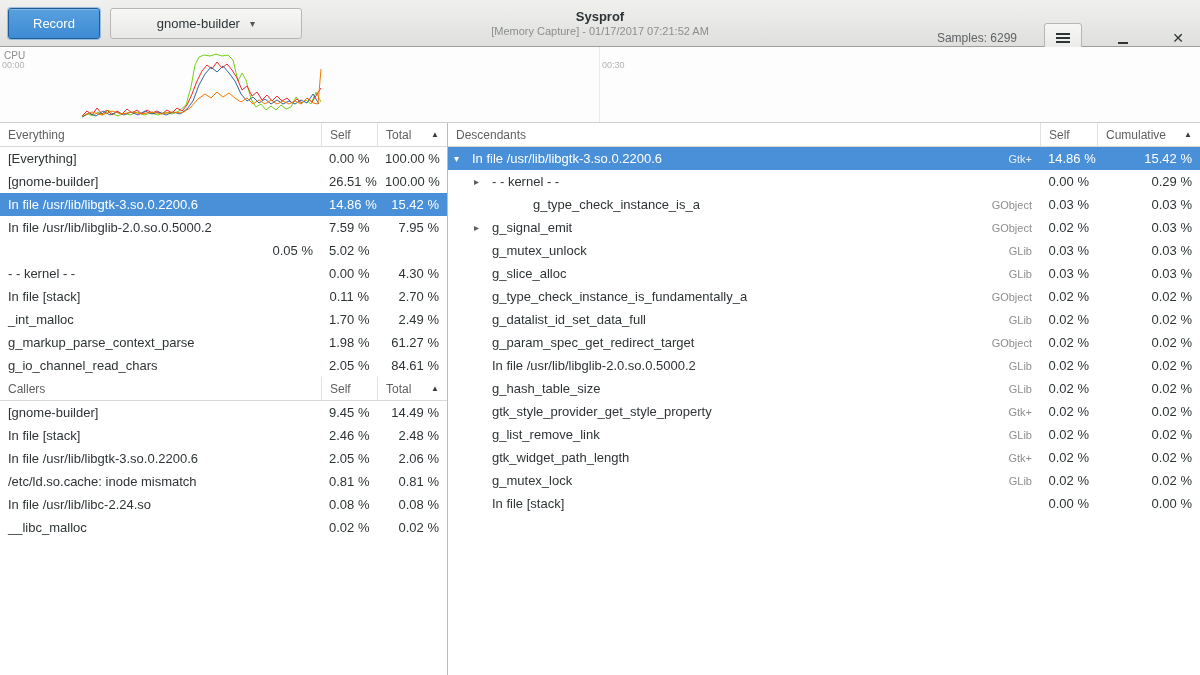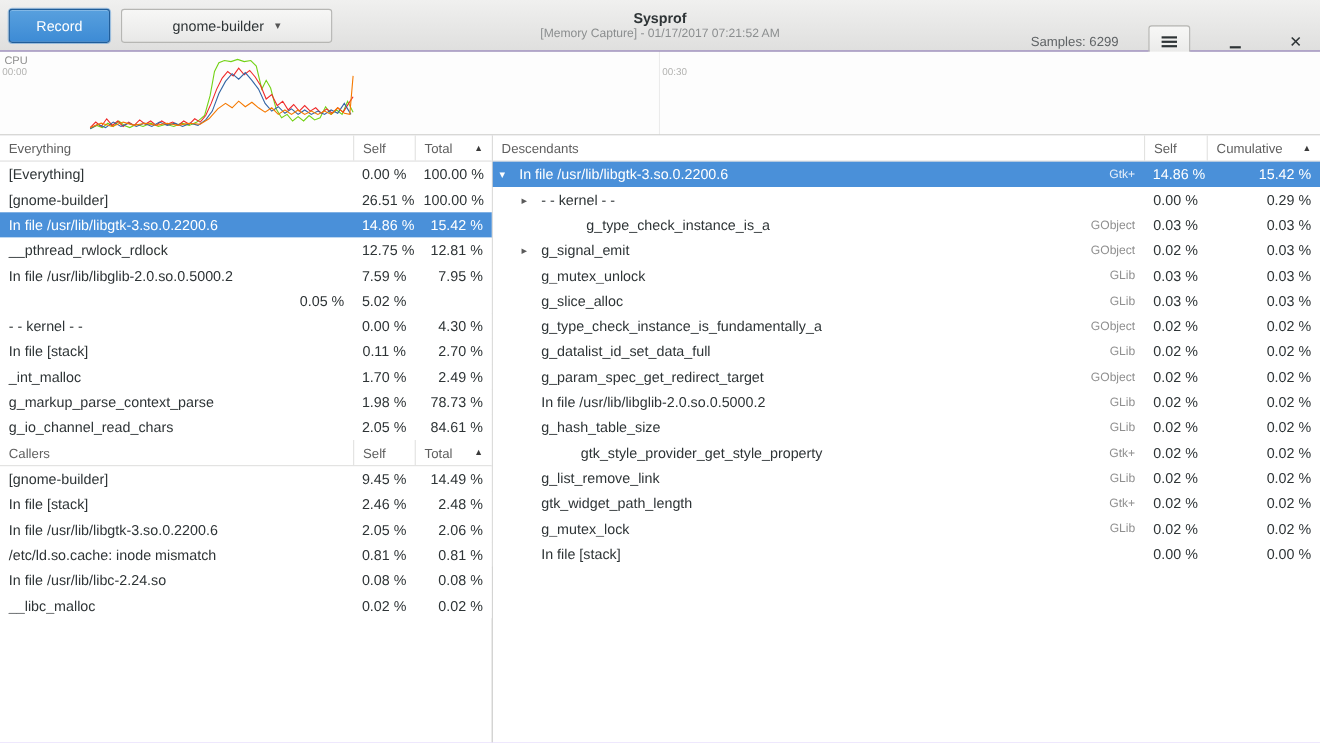--- a/index.html
+++ b/index.html
@@ -131,25 +131,20 @@
             <div class="cell name">[gnome-builder]</div>
             <div class="cell num">26.51 %</div>
             <div class="cell num">100.00 %</div>
           </div>
           <div class="row selected">
             <div class="cell name">In file /usr/lib/libgtk-3.so.0.2200.6</div>
             <div class="cell num">14.86 %</div>
             <div class="cell num">15.42 %</div>
           </div>
           <div class="row">
-            <div class="cell name">__pthread_rwlock_rdlock</div>
-            <div class="cell num">12.75 %</div>
-            <div class="cell num">12.81 %</div>
-          </div>
-          <div class="row">
             <div class="cell name">In file /usr/lib/libglib-2.0.so.0.5000.2</div>
             <div class="cell num">7.59 %</div>
             <div class="cell num">7.95 %</div>
           </div>
           <div class="row">
             <div class="cell num">0.05 %</div>
             <div class="cell num">5.02 %</div>
           </div>
           <div class="row">
             <div class="cell name">- - kernel - -</div>
@@ -162,21 +157,21 @@
             <div class="cell num">2.70 %</div>
           </div>
           <div class="row">
             <div class="cell name">_int_malloc</div>
             <div class="cell num">1.70 %</div>
             <div class="cell num">2.49 %</div>
           </div>
           <div class="row">
             <div class="cell name">g_markup_parse_context_parse</div>
             <div class="cell num">1.98 %</div>
-            <div class="cell num">78.73 %</div>
+            <div class="cell num">61.27 %</div>
           </div>
           <div class="row">
             <div class="cell name">g_io_channel_read_chars</div>
             <div class="cell num">2.05 %</div>
             <div class="cell num">84.61 %</div>
           </div>
         </div>
 
       <div class="thead">
         <div class="th">
@@ -330,21 +325,21 @@
           <div class="row">
             <div class="cell name" style="padding-left: 26px;">
               <span class="expander"></span>
               <span>g_hash_table_size</span>
               <span class="badge">GLib</span>
             </div>
             <div class="cell num">0.02 %</div>
             <div class="cell num">0.02 %</div>
           </div>
           <div class="row">
-            <div class="cell name" style="padding-left: 26px; gap: 36px;">
+            <div class="cell name" style="padding-left: 26px;">
               <span class="expander"></span>
               <span>gtk_style_provider_get_style_property</span>
               <span class="badge">Gtk+</span>
             </div>
             <div class="cell num">0.02 %</div>
             <div class="cell num">0.02 %</div>
           </div>
           <div class="row">
             <div class="cell name" style="padding-left: 26px;">
               <span class="expander"></span>

